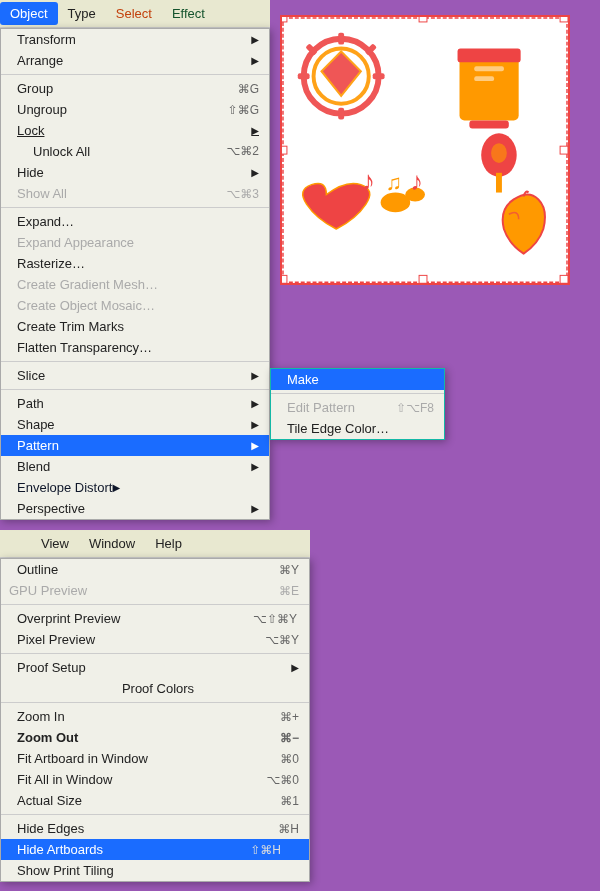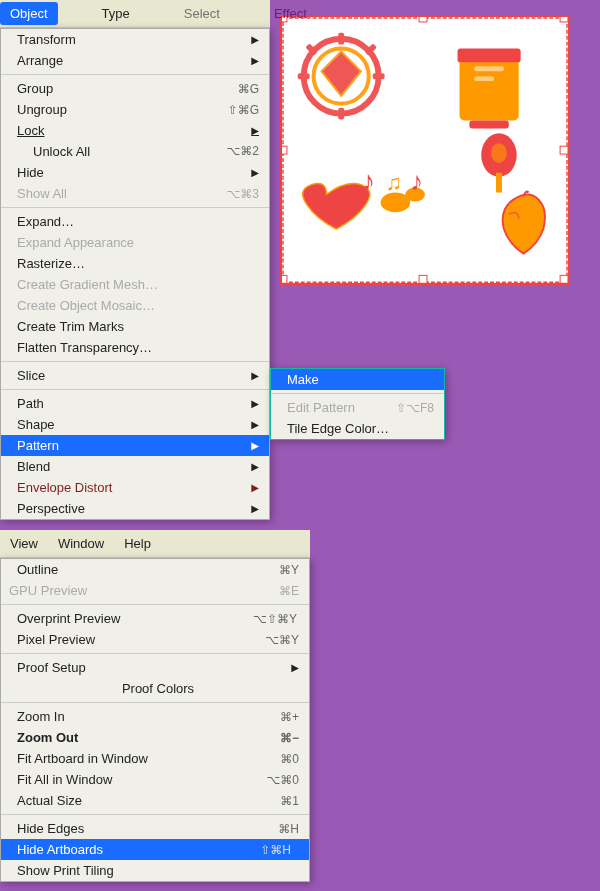--- a/index.html
+++ b/index.html
@@ -72,25 +72,25 @@
     <rect x="139" y="-3" width="8" height="8" fill="white" stroke="#e44" stroke-width="1"></rect>
     <rect x="282" y="-3" width="8" height="8" fill="white" stroke="#e44" stroke-width="1"></rect>
     <rect x="-3" y="131" width="8" height="8" fill="white" stroke="#e44" stroke-width="1"></rect>
     <rect x="282" y="131" width="8" height="8" fill="white" stroke="#e44" stroke-width="1"></rect>
     <rect x="-3" y="262" width="8" height="8" fill="white" stroke="#e44" stroke-width="1"></rect>
     <rect x="139" y="262" width="8" height="8" fill="white" stroke="#e44" stroke-width="1"></rect>
     <rect x="282" y="262" width="8" height="8" fill="white" stroke="#e44" stroke-width="1"></rect>
   </svg>
 </div>
 
-<div style="position:absolute;top:0;left:0;width:270px;height:28px;background:#e8e8d0;border-bottom:1px solid #ccc;display:flex;align-items:center;gap:34px;">
+<div style="position:absolute;top:0;left:0;width:270px;height:28px;background:#e8e8d0;border-bottom:1px solid #ccc;display:flex;align-items:center;">
   <div style="padding:4px 10px;font-size:13px;color:white;background:#1a6cff;border-radius:3px;cursor:pointer;">Object</div>
   <div style="padding:4px 10px;font-size:13px;color:#222;cursor:pointer;">Type</div>
-  <div style="padding:4px 10px;font-size:13px;color:#737373;cursor:pointer;">Select</div>
-  <div style="padding:4px 10px;font-size:13px;color:#701a75;cursor:pointer;">Effect</div>
+  <div style="padding:4px 10px;font-size:13px;color:#c2410c;cursor:pointer;">Select</div>
+  <div style="padding:4px 10px;font-size:13px;color:#14532d;cursor:pointer;">Effect</div>
 </div>
 
 <div style="position:absolute;top:28px;left:0;width:270px;background:#f0f0e8;border:1px solid #aaa;box-shadow:2px 2px 8px rgba(0,0,0,0.3);z-index:100;">
 
   <div style="display:flex;align-items:center;justify-content:space-between;padding:3px 10px 3px 16px;color:#222;cursor:pointer;font-size:13px;">
     <span>Transform</span>
     <span style="font-size:10px;">▶</span>
   </div>
   <div style="display:flex;align-items:center;justify-content:space-between;padding:3px 10px 3px 16px;color:#222;cursor:pointer;font-size:13px;">
     <span>Arrange</span>
@@ -166,21 +166,21 @@
     <span style="font-size:10px;">▶</span>
   </div>
   <div style="display:flex;align-items:center;justify-content:space-between;padding:3px 10px 3px 16px;color:white;background:#1a6cff;cursor:pointer;font-size:13px;">
     <span>Pattern</span>
     <span style="font-size:10px;">▶</span>
   </div>
   <div style="display:flex;align-items:center;justify-content:space-between;padding:3px 10px 3px 16px;color:#222;cursor:pointer;font-size:13px;">
     <span>Blend</span>
     <span style="font-size:10px;">▶</span>
   </div>
-  <div style="display:flex;align-items:center;justify-content:space-between;padding:3px 10px 3px 16px;color:#7f1d1d;cursor:pointer;font-size:13px;">
+  <div style="display:flex;align-items:center;justify-content:flex-start;padding:3px 10px 3px 16px;color:#0f172a;cursor:pointer;font-size:13px;">
     <span>Envelope Distort</span>
     <span style="font-size:10px;">▶</span>
   </div>
   <div style="display:flex;align-items:center;justify-content:space-between;padding:3px 10px 3px 16px;color:#222;cursor:pointer;font-size:13px;">
     <span>Perspective</span>
     <span style="font-size:10px;">▶</span>
   </div>
 </div>
 
 <div style="position:absolute;top:368px;left:270px;width:175px;background:#f0f0e8;border:1px solid #14b8a6;box-shadow:2px 2px 8px rgba(0,0,0,0.3);z-index:101;">
@@ -192,21 +192,21 @@
     <span>Edit Pattern</span>
     <span style="font-size:12px;color:#aaa;">⇧⌥F8</span>
   </div>
   <div style="display:flex;align-items:center;justify-content:space-between;padding:3px 10px 3px 16px;color:#222;cursor:pointer;font-size:13px;">
     <span>Tile Edge Color…</span>
   </div>
 </div>
 
 <div style="position:absolute;top:530px;left:0;width:310px;">
 
-  <div style="background:#e8e8d0;height:28px;display:flex;align-items:center;border-bottom:1px solid #ccc;">
+  <div style="background:#e8e8d0;height:28px;display:flex;align-items:center;border-bottom:1px solid #ccc;padding-left:31px;">
     <div style="padding:4px 10px;font-size:13px;color:#222;cursor:pointer;">View</div>
     <div style="padding:4px 10px;font-size:13px;color:#222;cursor:pointer;">Window</div>
     <div style="padding:4px 10px;font-size:13px;color:#222;cursor:pointer;">Help</div>
   </div>
 
   <div style="background:#f0f0e8;border:1px solid #aaa;box-shadow:2px 2px 8px rgba(0,0,0,0.3);">
 
     <div style="display:flex;align-items:center;justify-content:space-between;padding:3px 10px 3px 16px;color:#222;cursor:pointer;font-size:13px;">
       <span>Outline</span>
       <span style="font-size:12px;color:#666;">⌘Y</span>
@@ -259,21 +259,21 @@
       <span>Actual Size</span>
       <span style="font-size:12px;color:#666;">⌘1</span>
     </div>
 
     <div style="height:1px;background:#ccc;margin:3px 0;"></div>
 
     <div style="display:flex;align-items:center;justify-content:space-between;padding:3px 10px 3px 16px;color:#222;cursor:pointer;font-size:13px;">
       <span>Hide Edges</span>
       <span style="font-size:12px;color:#666;">⌘H</span>
     </div>
-    <div style="display:flex;align-items:center;justify-content:space-between;padding:3px 18px 3px 16px;color:white;background:#1a6cff;cursor:pointer;font-size:13px;">
+    <div style="display:flex;align-items:center;justify-content:space-between;padding:3px 28px 3px 16px;color:white;background:#1a6cff;cursor:pointer;font-size:13px;">
       <span>Hide Artboards</span>
       <span style="font-size:12px;color:#ddd;">⇧⌘H</span>
     </div>
     <div style="display:flex;align-items:center;justify-content:space-between;padding:3px 10px 3px 16px;color:#222;cursor:pointer;font-size:13px;">
       <span>Show Print Tiling</span>
     </div>
   </div>
 </div>
 
 </body></html>

